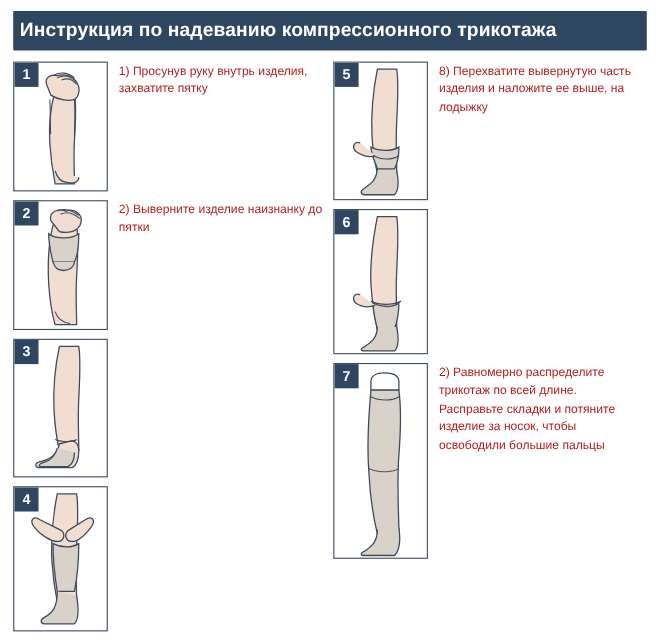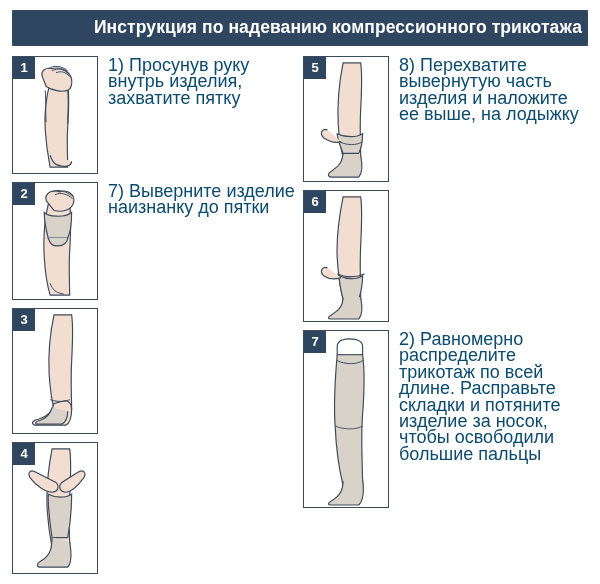--- a/index.html
+++ b/index.html
@@ -17,21 +17,21 @@
   .page {
     position: relative;
     width: 600px;
     height: 584px;
     box-sizing: border-box;
     padding: 10px 12px 0 12px;
   }
   .title-bar {
     background: #2e4660;
     color: #ffffff;
-    text-align: right;
+    text-align: left;
     font-size: 17.5px;
     font-weight: bold;
     letter-spacing: 0.1px;
     padding: 7px 6px 8px 6px;
     border-radius: 1px;
   }
   .columns {
     display: flex;
     flex-direction: row;
     margin-top: 10px;
@@ -84,23 +84,23 @@
   }
   .fig svg {
     position: absolute;
     left: 0;
     top: 0;
     width: 100%;
     height: 100%;
   }
   .desc {
     padding: 1px 2px 0 10px;
-    font-size: 18px;
+    font-size: 11px;
     line-height: 16.4px;
-    color: #0c4a6e;
+    color: #b91c1c;
     max-width: 190px;
   }
   .desc p {
     margin: 0;
   }
 </style>
 </head>
 <body>
 
 <div class="page">
@@ -137,21 +137,21 @@
             <path d="M34 18 C32 10 40 6 48 9 C56 6 64 12 62 20 C60 28 50 30 42 28 Z" fill="#f2ded0" stroke="#3c4a5c" stroke-width="1.2"></path>
             <path d="M40 9 C46 6 54 8 60 13" fill="none" stroke="#3c4a5c" stroke-width="1"></path>
             <path d="M43 12 C49 9 55 11 61 16" fill="none" stroke="#3c4a5c" stroke-width="1"></path>
             <path d="M32 30 C36 34 52 36 60 30 C60 44 58 52 56 56 L36 56 C34 48 32 38 32 30 Z" fill="#d9d2c8" stroke="#3c4a5c" stroke-width="1.2"></path>
             <path d="M36 56 C38 62 40 64 46 64 C52 64 56 60 56 56" fill="#d9d2c8" stroke="#3c4a5c" stroke-width="1.2"></path>
             <path d="M38 102 C40 108 44 112 52 113" fill="none" stroke="#3c4a5c" stroke-width="1"></path>
           </svg>
           <div class="badge">2</div>
         </div>
         <div class="desc">
-          <p>7) Выверните изделие наизнанку до пятки</p>
+          <p>2) Выверните изделие наизнанку до пятки</p>
         </div>
       </div>
 
       <div class="step">
         <div class="fig tall2">
           <svg viewBox="0 0 86 126" preserveAspectRatio="none">
             <path d="M42 6 C38 24 36 46 37 66 C38 82 40 94 42 102 L60 102 C60 90 59 72 60 54 C61 34 62 18 60 6 Z" fill="#f2ded0" stroke="#3c4a5c" stroke-width="1.2"></path>
             <path d="M42 96 C40 106 34 110 26 112 C20 113 18 116 22 118 L54 118 C58 116 60 110 60 102 C60 98 58 94 54 93 Z" fill="#f2ded0" stroke="#3c4a5c" stroke-width="1.2"></path>
             <path d="M40 100 C38 108 34 111 28 113 C24 114 22 116 24 117 L50 117 C54 115 56 110 56 104" fill="#d9d2c8" stroke="#3c4a5c" stroke-width="1.2"></path>
             <path d="M38 92 C42 94 54 95 58 92" fill="none" stroke="#3c4a5c" stroke-width="1"></path>

